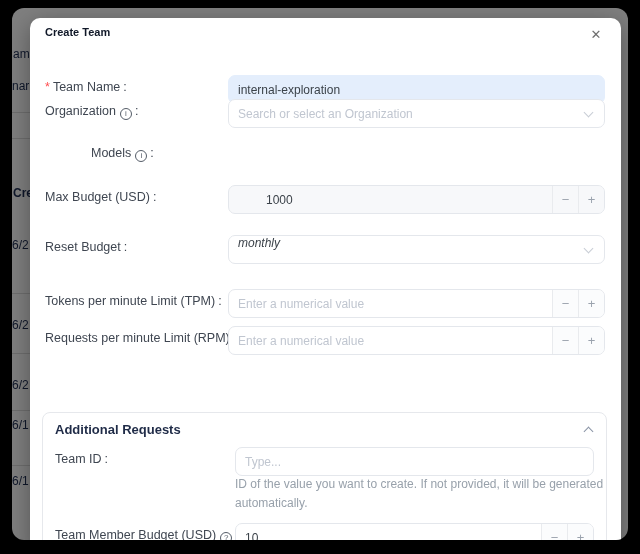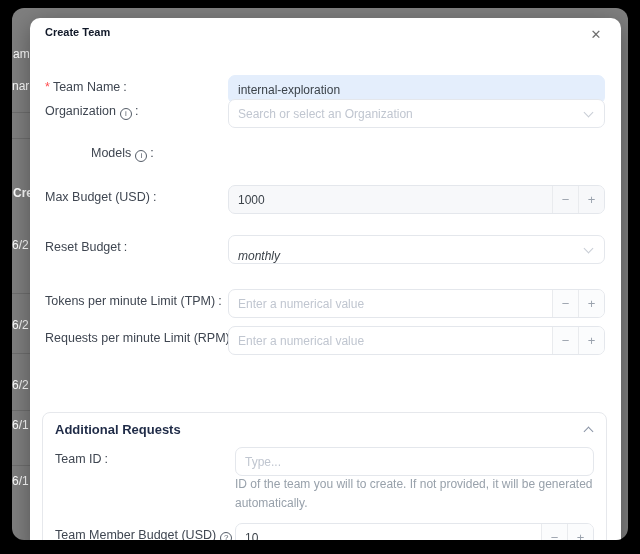--- a/index.html
+++ b/index.html
@@ -2,43 +2,43 @@
 <html><head>
 <meta charset="utf-8">
 <style>
   html,body{margin:0;padding:0;background:#000;}
   *{box-sizing:border-box;font-family:"Liberation Sans","DejaVu Sans",sans-serif;}
   #screen{position:relative;width:640px;height:554px;background:#000;overflow:hidden;}
 
   
   #window{position:absolute;left:12px;top:8px;width:616px;height:532px;
     background:#7f7f7f;border-radius:12px;overflow:hidden;}
-  .bg-frag{position:absolute;font-size:12px;color:#ffffff;white-space:nowrap;}
+  .bg-frag{position:absolute;font-size:12px;color:#0f172a;white-space:nowrap;}
   .bg-line{position:absolute;left:0;width:26px;height:1px;background:#6e6e6e;}
 
   
   #modal{position:absolute;left:18px;top:10px;width:591px;height:540px;
     background:#fff;border-radius:10px;box-shadow:0 6px 24px rgba(0,0,0,.35);}
   .m-title{position:absolute;left:15px;top:8px;font-size:11px;font-weight:700;color:#101828;}
   .m-close{position:absolute;right:15px;top:6px;width:20px;height:20px;display:flex;
     align-items:center;justify-content:center;font-size:13px;color:#6f6f6f;cursor:pointer;}
 
   .row{position:absolute;left:15px;width:561px;height:25px;}
   .row .lbl{position:absolute;left:0;top:0;height:25px;line-height:25px;font-size:12.5px;color:#3f4651;white-space:nowrap;}
   .req{color:#ff4d4f;margin-right:3px;}
   .colon{margin-left:3px;}
   .info-circ{display:inline-flex;align-items:center;justify-content:center;width:12px;height:12px;
     border:1px solid #555d68;border-radius:50%;font-size:8px;color:#555d68;vertical-align:-1px;margin-left:4px;}
   .ctl{position:absolute;left:183px;top:0;width:377px;height:29px;border:1px solid #e4e7ec;
-    border-radius:7px;background:#fff;display:flex;align-items:flex-end;overflow:hidden;}
+    border-radius:7px;background:#fff;display:flex;align-items:flex-start;overflow:hidden;}
   .ctl input{flex:1;min-width:0;border:none;outline:none;background:transparent;
     font-size:12px;color:#3b4249;padding:0 9px;height:100%;}
   .ctl input::placeholder{color:#c0c6d0;}
   .ctl.filled-blue{background:#e4eefc;border-color:#e4eefc;}
-  .ctl.gray-bg{background:#f7f8fa;}
+  .ctl.gray-bg{background:#f7f8fa;padding-left:28px;}
   .sel-value{flex:1;font-size:12px;color:#3b4249;padding:0 9px;}
   .chev{width:7px;height:7px;border-right:1.4px solid #c8cdd5;border-bottom:1.4px solid #c8cdd5;
     transform:rotate(45deg);margin:-3px 12px 0 0;flex:none;}
   .chev-abs{position:absolute;right:12px;top:9px;margin:0;}
   .step-cell{flex:none;width:26px;height:100%;border-left:1px solid #e9ebee;display:flex;
     align-items:center;justify-content:center;font-size:13px;color:#9aa2ad;background:#fbfcfd;cursor:pointer;}
   .gray-bg .step-cell{background:#f7f8fa;}
   .tag{display:inline-flex;align-items:center;gap:5px;background:#f1f2f4;border-radius:4px;
     height:19px;padding:0 7px;margin-left:7px;font-size:12px;color:#3a414c;white-space:nowrap;}
   .tag .tag-x{color:#9aa0a9;font-size:11px;cursor:pointer;}
@@ -147,21 +147,21 @@
       <div id="card">
         <div class="card-title">Additional Requests</div>
         <div class="chev-up"></div>
 
         <div class="row" style="top:34px;">
           <span class="lbl"><span>Team ID</span><span class="colon">:</span></span>
           <div class="ctl">
             <input type="text" placeholder="Type..." style="">
           </div>
         </div>
-        <div class="help-text">ID of the team you will to create. If not provided, it will be generated automatically.</div>
+        <div class="help-text">ID of the value you want to create. If not provided, it will be generated automatically.</div>
 
         <div class="row" style="top:110px;">
           <span class="lbl"><span>Team Member Budget (USD)</span><span class="info-circ">?</span><span class="colon">:</span></span>
           <div class="ctl">
             <input type="text" value="10" style="">
             <div class="step-cell">
                 <span>−</span>
               </div>
             <div class="step-cell">
                 <span>+</span>

